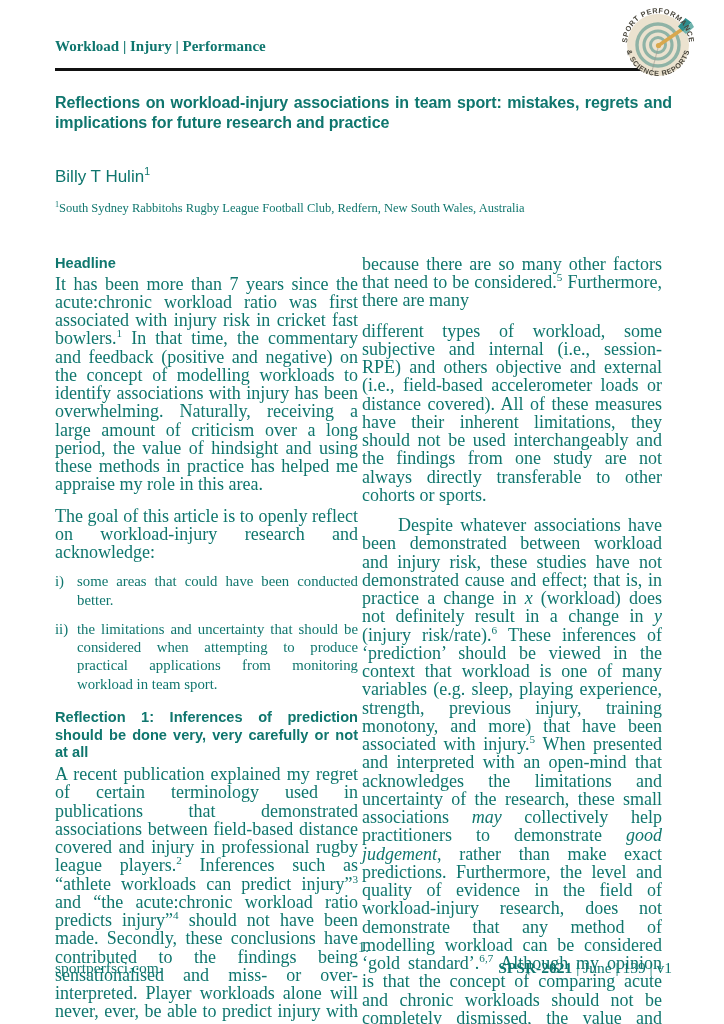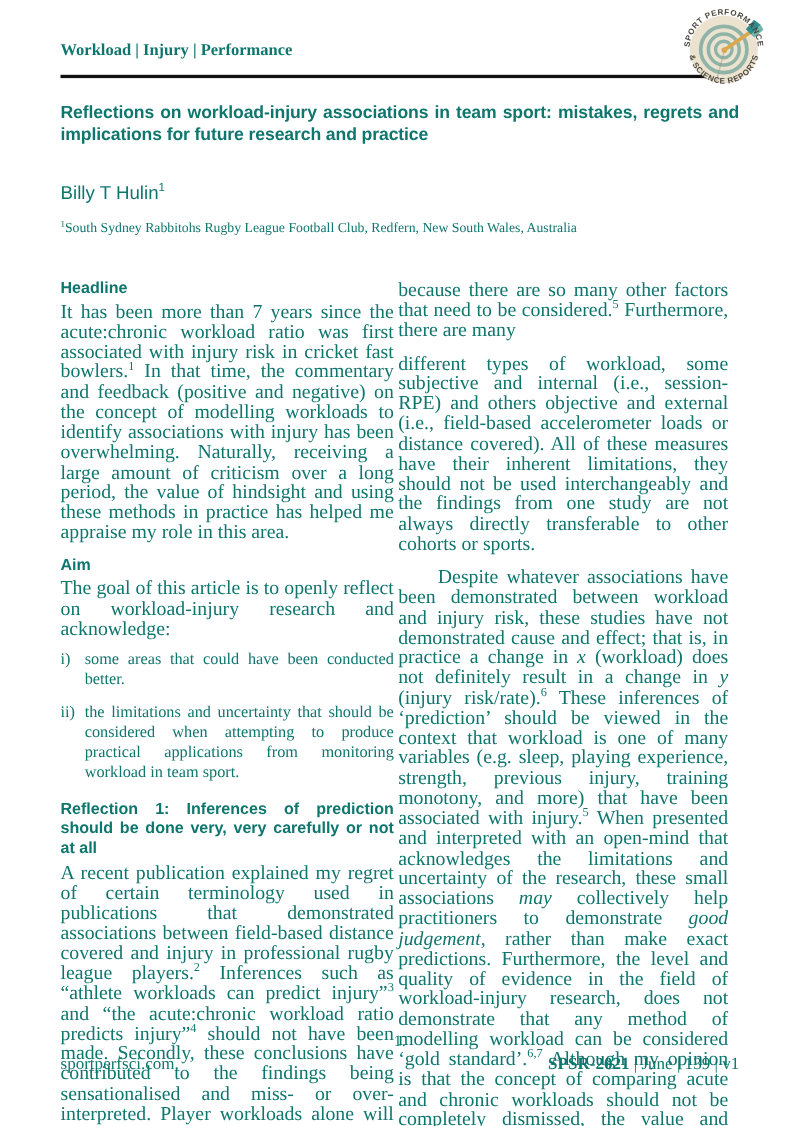--- a/index.html
+++ b/index.html
@@ -145,21 +145,20 @@
   <div class="affiliation">
     <sup>1</sup><span>South Sydney Rabbitohs Rugby League Football Club, Redfern, New South Wales, Australia</span>
   </div>
 
   <div class="columns">
 
     <div class="col">
       <h3 class="sec">Headline</h3>
       <p class="body-par">It has been more than 7 years since the acute:chronic workload ratio was first associated with injury risk in cricket fast bowlers.<sup>1</sup> In that time, the commentary and feedback (positive and negative) on the concept of modelling workloads to identify associations with injury has been overwhelming. Naturally, receiving a large amount of criticism over a long period, the value of hindsight and using these methods in practice has helped me appraise my role in this area.</p>
 
-      <h3 class="sec">Aim</h3>
       <p class="body-par" style="margin-bottom:11px">The goal of this article is to openly reflect on workload-injury research and acknowledge:</p>
 
       <div class="list-item">
         <span class="marker">i)</span>
         <span class="li-text">some areas that could have been conducted better.</span>
       </div>
       <div class="list-item mb16">
         <span class="marker">ii)</span>
         <span class="li-text">the limitations and uncertainty that should be considered when attempting to produce practical applications from monitoring workload in team sport.</span>
       </div>

